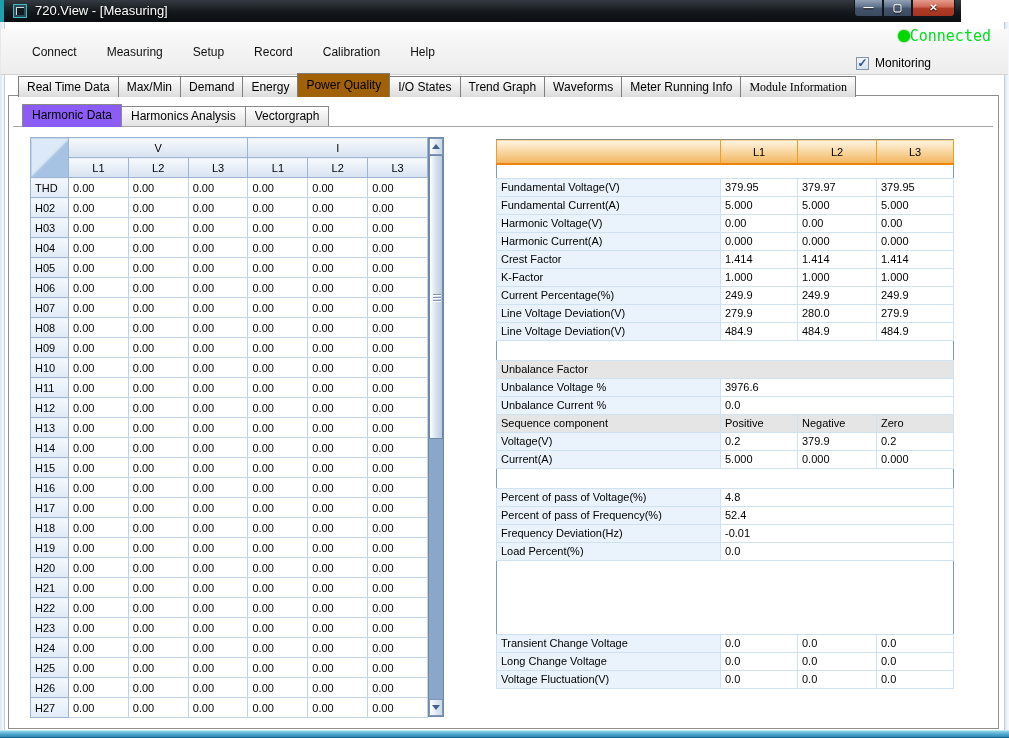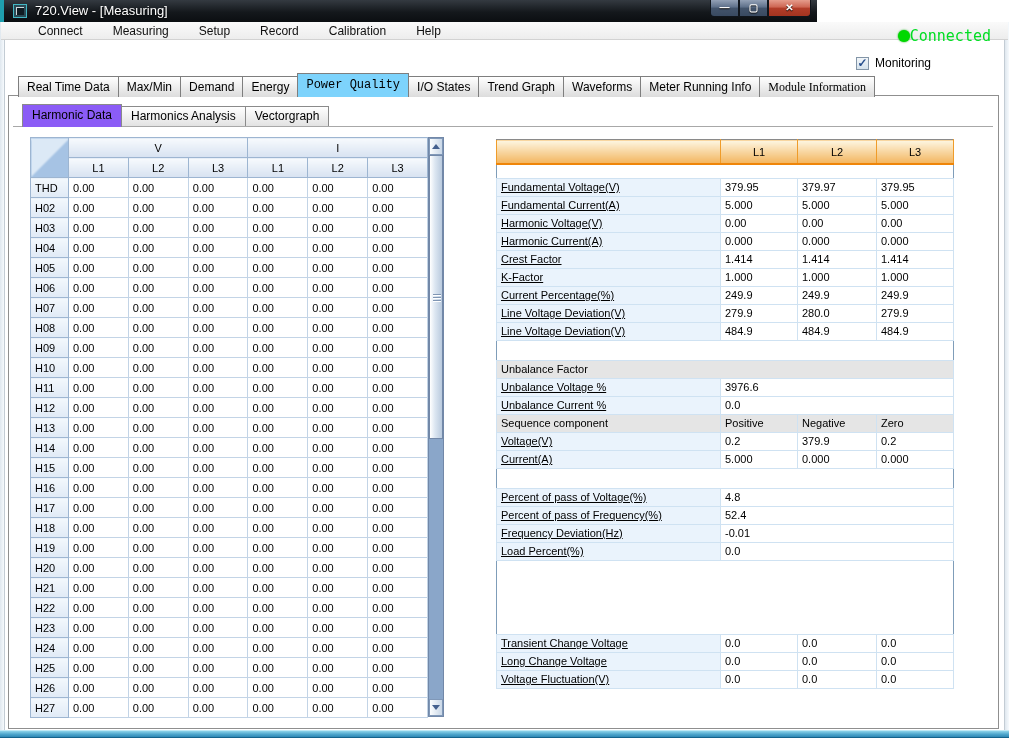--- a/index.html
+++ b/index.html
@@ -1,21 +1,21 @@
 <!DOCTYPE html>
 <html><head>
 <meta charset="utf-8">
 <style>
   html,body{margin:0;padding:0;}
   body{
     width:1009px;height:738px;position:relative;overflow:hidden;
     background:#ffffff;font-family:"Liberation Sans",sans-serif;color:#000;
   }
   
-  .titlebar{position:absolute;left:0;top:0;width:817px;height:22px;
+  .titlebar{position:absolute;left:0;top:0;width:961px;height:22px;
     background:linear-gradient(#343a41,#14181c 55%,#0b0e11);
     border-left:4px solid #1f9fae;box-sizing:border-box;}
   .app-icon{position:absolute;left:9px;top:4px;width:14px;height:14px;
     background:#101b22;border:1px solid #43b7c4;box-sizing:border-box;
     box-shadow:inset 0 0 0 2px #2a4a55,inset 3px 3px 0 #cfd8dc;}
   .title-text{position:absolute;left:31px;top:3px;font-size:13px;color:#ffffff;
     text-shadow:0 1px 2px #000;}
   .win-buttons{position:absolute;right:6px;top:0;display:flex;}
   .win-btn{width:29px;height:17px;box-sizing:border-box;border:1px solid #10151c;border-top:none;
     background:linear-gradient(#93a1b6,#5d6f89 45%,#43546c 50%,#394a61);
@@ -25,42 +25,42 @@
   .win-btn.close{width:43px;border-bottom-right-radius:4px;
     background:linear-gradient(#e59c8c,#cd6552 45%,#b23d29 50%,#a33420);}
   .frame-left,.frame-right{position:absolute;top:22px;bottom:8px;width:4px;
     background:linear-gradient(90deg,#dfe7ee,#f6fafd);}
   .frame-left{left:0;border-right:1px solid #c3ccd4;}
   .frame-right{right:0;border-left:1px solid #c3ccd4;}
   .frame-bottom{position:absolute;left:0;bottom:0;width:1009px;height:8px;
     background:linear-gradient(#8ed4ea,#4da6cc 55%,#2f88b4);
     border-top:1px solid #bfe9f5;border-bottom:1px solid #14638c;box-sizing:border-box;}
   
-  .menubar{position:absolute;left:1px;top:22px;width:1007px;height:18px;
+  .menubar{position:absolute;left:1px;top:29px;width:1007px;height:46px;
     background:linear-gradient(#fafafa,#ededed);border-bottom:1px solid #d2d2d2;
-    box-sizing:border-box;display:flex;align-items:center;padding-left:22px;}
+    box-sizing:border-box;display:flex;align-items:center;padding-left:16px;}
   .menu-item{padding:3px 15px;font-size:12px;color:#101010;}
   .connected-wrap{position:absolute;right:18px;top:27px;display:flex;align-items:center;}
   .connected-dot{width:12px;height:12px;border-radius:50%;background:#00d800;
     box-shadow:0 0 2px #00b000;}
   .connected-text{font-family:"DejaVu Sans Mono",monospace;font-size:15px;color:#00dd22;}
   
   .monitoring{position:absolute;left:856px;top:56px;display:flex;align-items:center;gap:6px;}
   .checkbox{width:13px;height:13px;box-sizing:border-box;border:1px solid #8395a7;
     background:linear-gradient(#f2f6f9,#d5e2ec);color:#274e8d;font-size:12px;
     line-height:11px;text-align:center;font-weight:bold;}
   .monitoring-label{font-size:12px;}
   
   .tabs{position:absolute;left:18px;top:75px;display:flex;align-items:flex-end;z-index:3;}
   .tab{height:20px;line-height:20px;padding:0 8px;font-size:12px;white-space:nowrap;
     border:1px solid #7e7e7e;border-bottom:none;border-right-width:0;
     background:linear-gradient(#ffffff,#dcdcdc);color:#000;}
   .tab:last-child{border-right-width:1px;font-family:Liberation Serif, serif;}
-  .tab.active{margin-top:-2px;height:23px;line-height:22px;background:#7dd3fc;
-    position:relative;z-index:4;border-right-width:1px;font-family:Liberation Mono, monospace;}
+  .tab.active{margin-top:-2px;height:23px;line-height:22px;background:#a16207;
+    position:relative;z-index:4;border-right-width:1px;}
   .tab.active + .tab{border-left-width:0;}
   
   .panel{position:absolute;left:8px;top:95px;width:991px;height:634px;
     border:1px solid #8f8f8f;background:#ffffff;box-sizing:border-box;z-index:1;}
   
   .subtabs{position:absolute;left:22px;top:106px;display:flex;align-items:flex-start;z-index:3;}
   .subtab{height:19px;line-height:19px;padding:0 9px;font-size:12px;white-space:nowrap;
     border:1px solid #8a8a8a;border-bottom:none;border-right-width:0;
     background:linear-gradient(#ffffff,#e2e2e2);}
   .subtab:last-child{border-right-width:1px;}
@@ -104,21 +104,21 @@
   table.q{border-collapse:collapse;table-layout:fixed;width:457px;font-size:11px;
     border:1px solid #7f9db9;background:#fff;}
   table.q col.c0{width:224px;} table.q col.c1{width:77px;}
   table.q col.c2{width:79px;} table.q col.c3{width:77px;}
   table.q th{height:21px;font-weight:normal;text-align:center;
     background:linear-gradient(#fdf6e2,#f3b55e);
     border-top:1px solid #8a8a8a;border-bottom:2px solid #ef8508;
     border-left:1px solid #ef9c2a;border-right:1px solid #ef9c2a;}
   table.q td{height:18px;box-sizing:border-box;padding:0 4px;overflow:hidden;
     white-space:nowrap;border:1px solid #cfe2f2;}
-  table.q td.lbl{background:#eaf3fc;text-decoration:underline;}
+  table.q td.lbl{background:#eaf3fc;}
   table.q td.val{background:#ffffff;}
   table.q tr.q-sect td{background:#e5e5e5;}
   table.q tr.q-blank td{height:14px;border-left:none;border-right:none;background:#fff;}
   table.q tr.q-gap td{height:20px;border:none;background:#fff;}
   table.q tr.q-biggap td{height:74px;border:none;background:#fff;}
 </style>
 </head>
 <body>
 
 <div class="titlebar">

